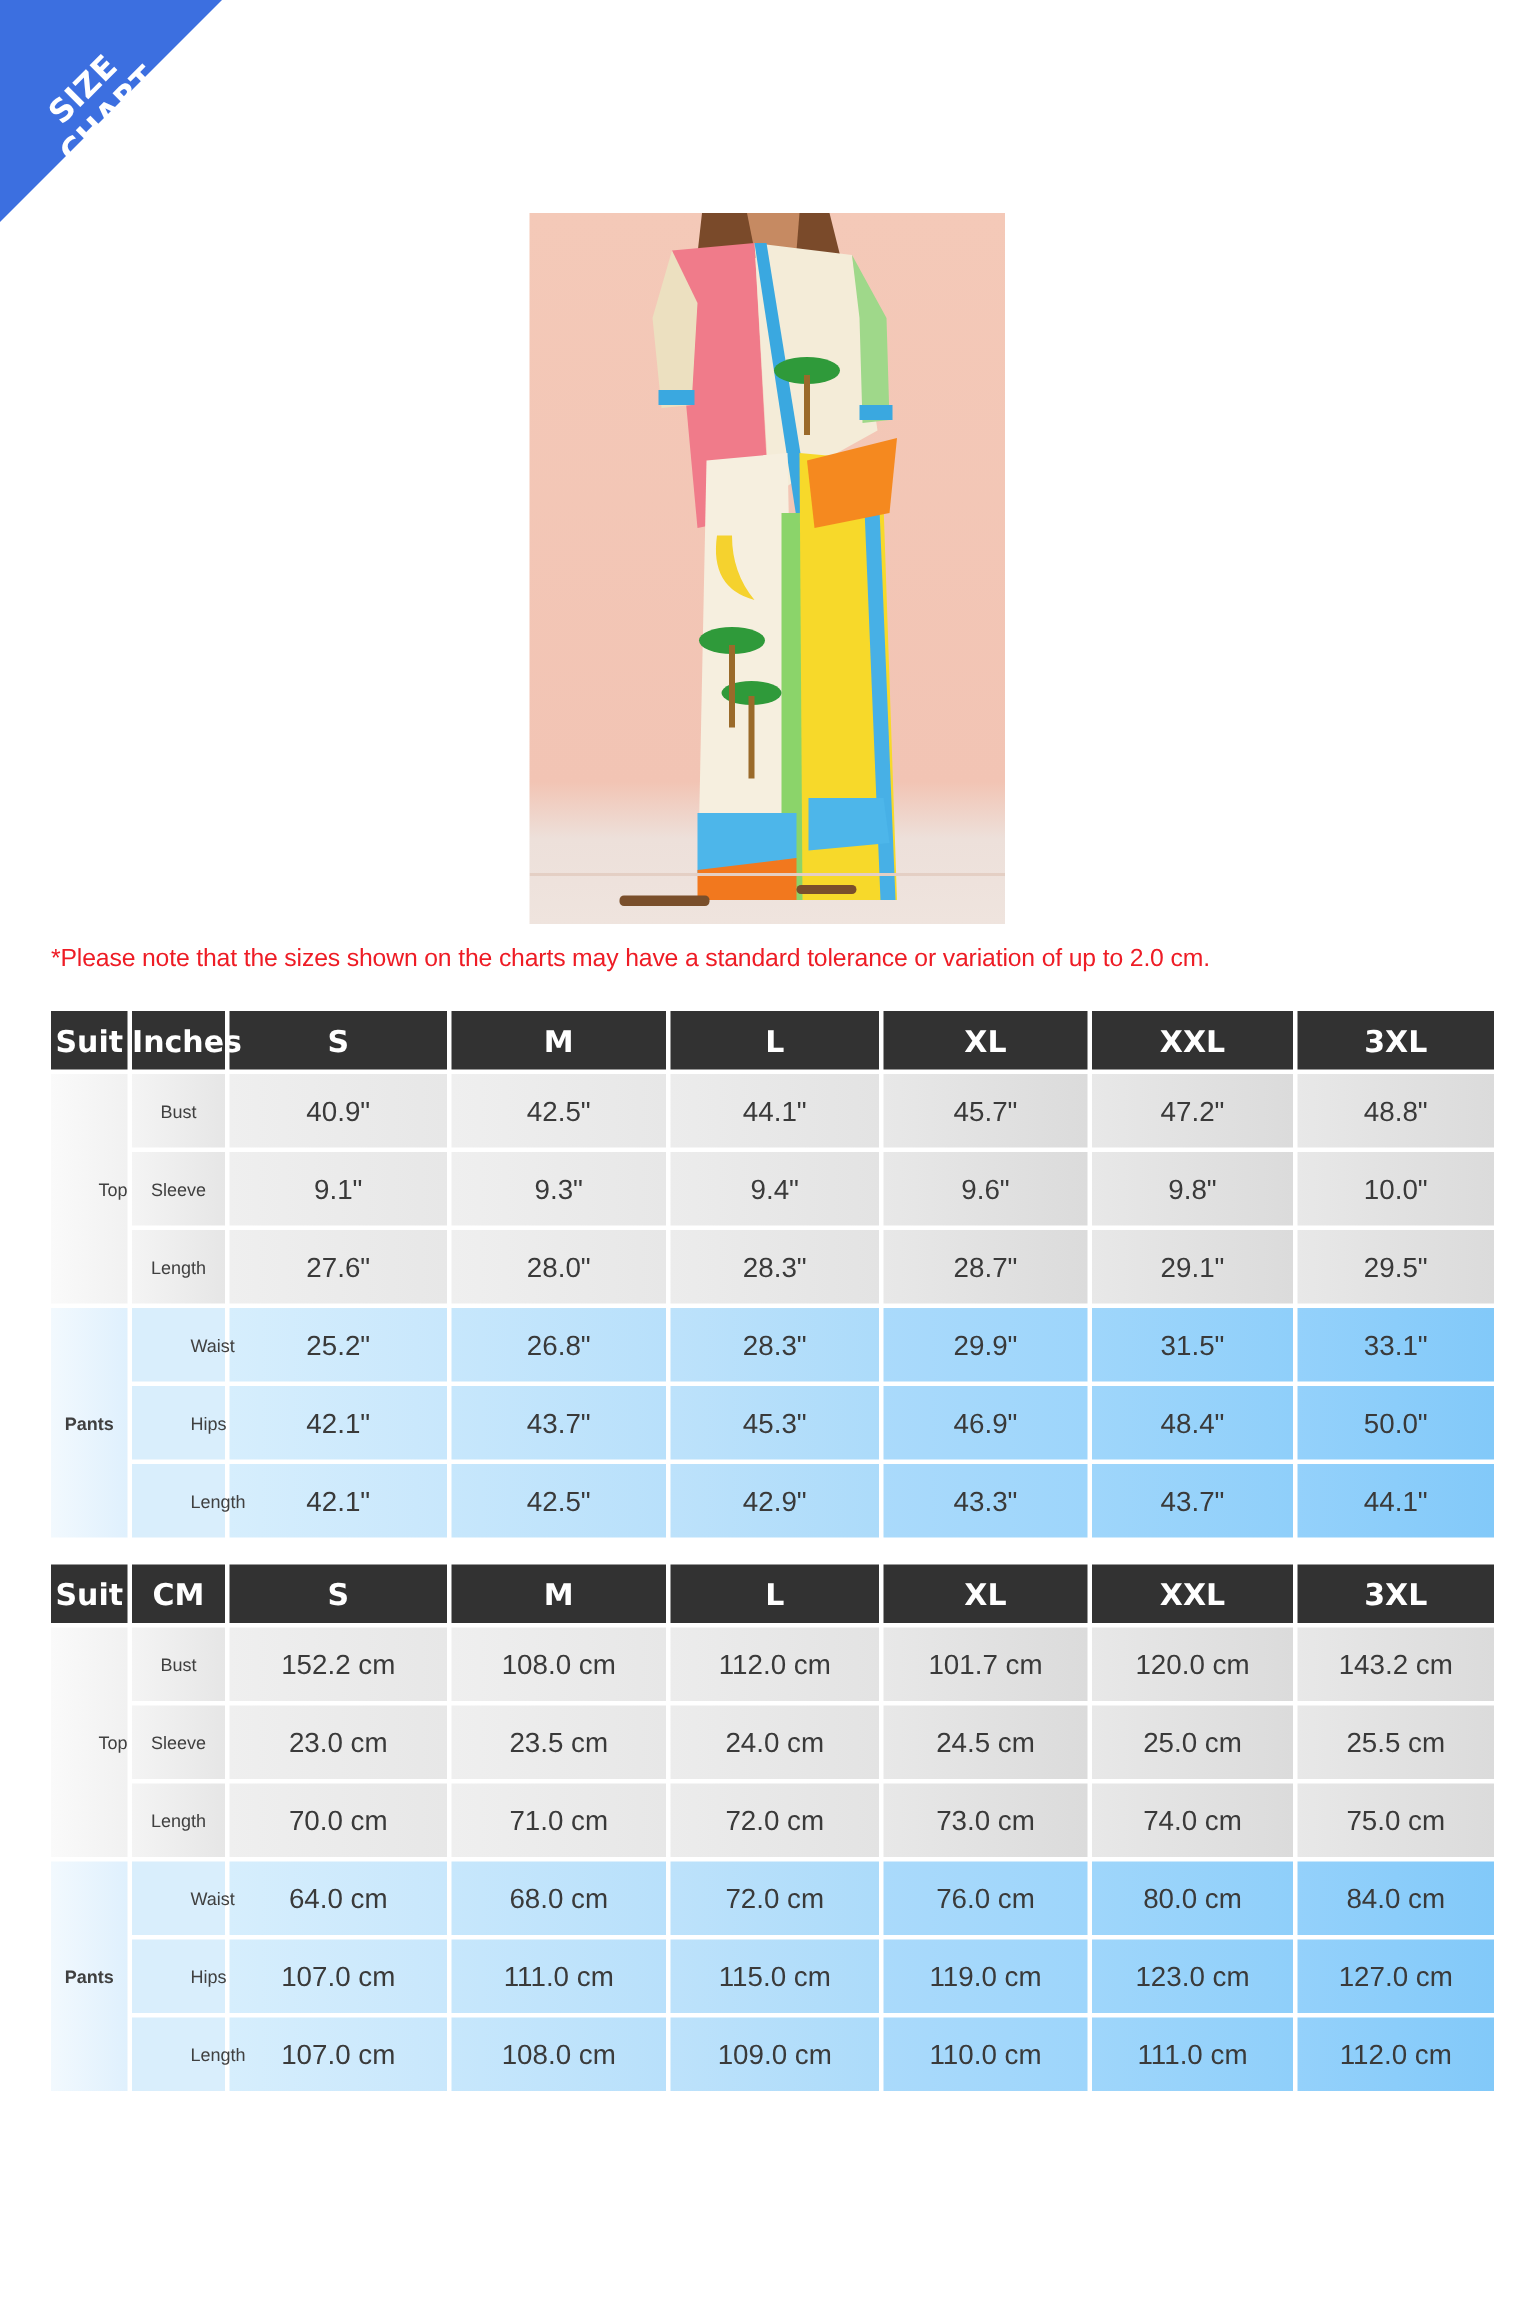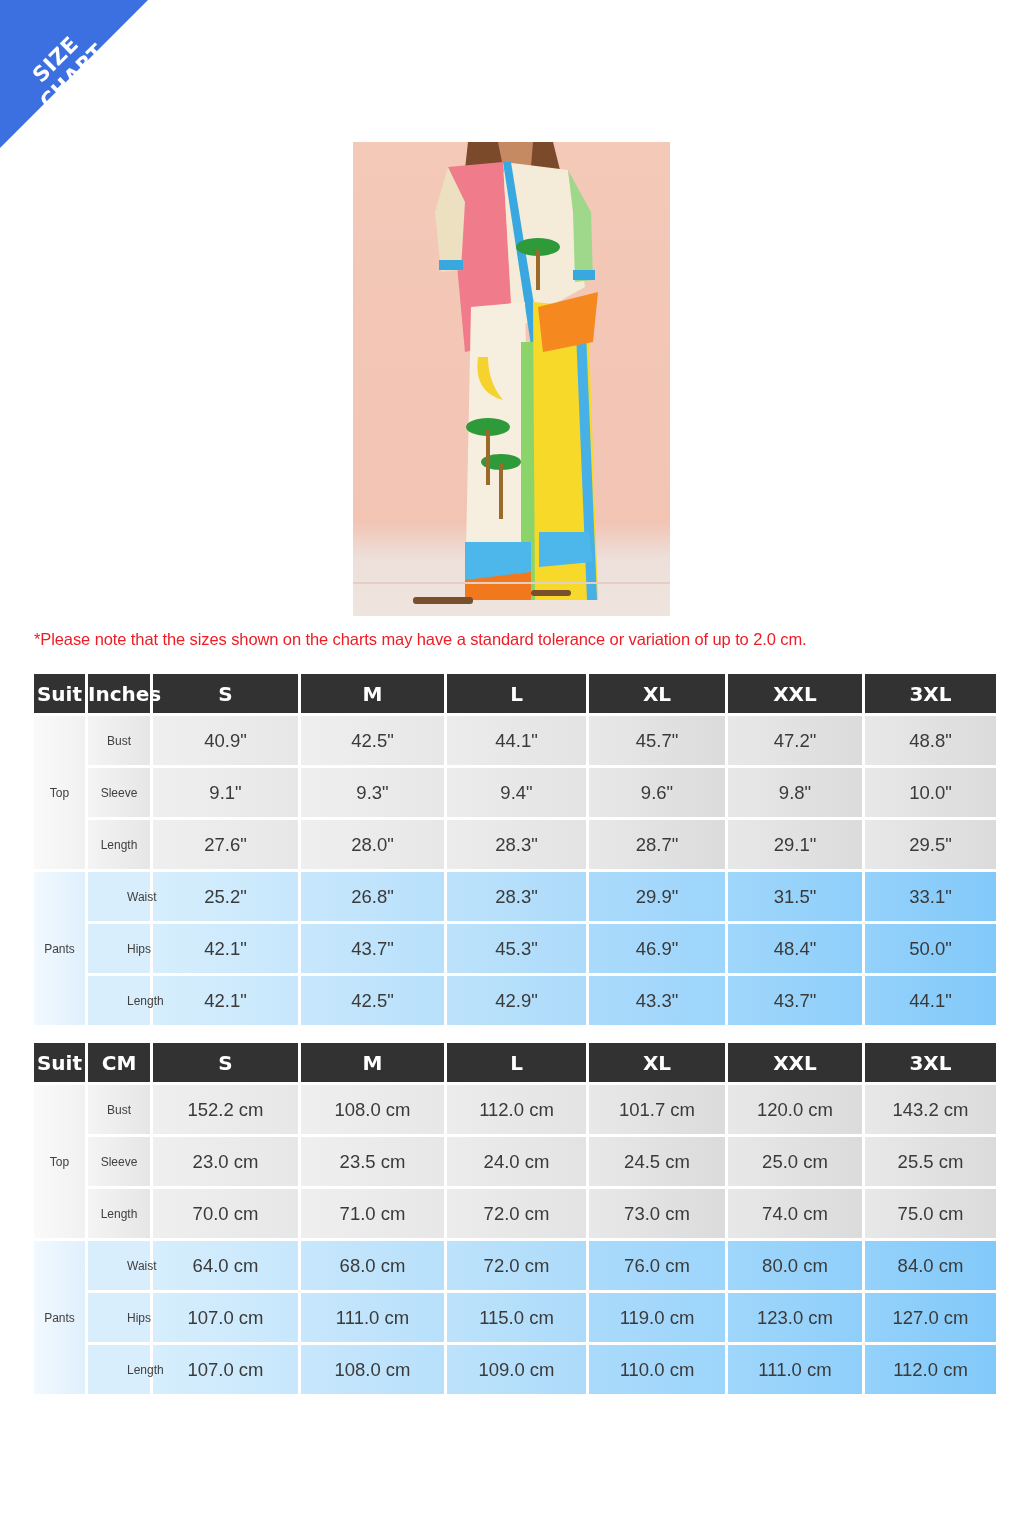--- a/index.html
+++ b/index.html
@@ -29,26 +29,26 @@
     .t1 { top: 671px; }
     .t2 { top: 1040px; }
     .size-table th { background: #323232; color: #fff; font-weight: bold; font-size: 20px; height: 39px;
       text-align: center; font-family: "DejaVu Sans", sans-serif; }
     .size-table td { height: 49px; text-align: center; font-size: 17.5px; color: #3a3a3a;
       font-family: "Liberation Sans", sans-serif; }
     .size-table td.cat, .size-table td.label { font-size: 12px; color: #404040; }
     .size-table td.val { font-size: 18.5px; }
 
     .top-row td { background: linear-gradient(90deg, #f4f4f4 0%, #e6e6e6 100%); }
-    .top-row td.cat { background: linear-gradient(90deg, #fafafa 0%, #f1f1f1 100%); }
+    .top-row td.cat { background: linear-gradient(90deg, #fafafa 0%, #f1f1f1 100%); text-align: right; }
     .top-row td.c4, .top-row td.c5, .top-row td.c6 { background: linear-gradient(90deg, #e8e8e8 0%, #dbdbdb 100%); }
     .top-row td.c1, .top-row td.c2 { background: linear-gradient(90deg, #efefef 0%, #e7e7e7 100%); }
     .top-row td.c3 { background: linear-gradient(90deg, #ececec 0%, #e3e3e3 100%); }
 
-    .pants-row td.cat { background: linear-gradient(90deg, #f2f9fe 0%, #dff0fd 100%); }
+    .pants-row td.cat { background: linear-gradient(90deg, #f2f9fe 0%, #dff0fd 100%); font-weight: bold; }
     .pants-row td.label { background: #d9eefc; padding-left: 39px; }
     .pants-row td.c1 { background: linear-gradient(90deg, #d6eefd 0%, #c8e7fc 100%); }
     .pants-row td.c2 { background: linear-gradient(90deg, #c7e7fc 0%, #b8e0fb 100%); }
     .pants-row td.c3 { background: linear-gradient(90deg, #bde2fb 0%, #acdbfa 100%); }
     .pants-row td.c4 { background: linear-gradient(90deg, #aadafb 0%, #9dd5fb 100%); }
     .pants-row td.c5 { background: linear-gradient(90deg, #9fd6fb 0%, #8fcffa 100%); }
     .pants-row td.c6 { background: linear-gradient(90deg, #94d1fb 0%, #82c9f9 100%); }
   </style>
 </head>
 <body>

